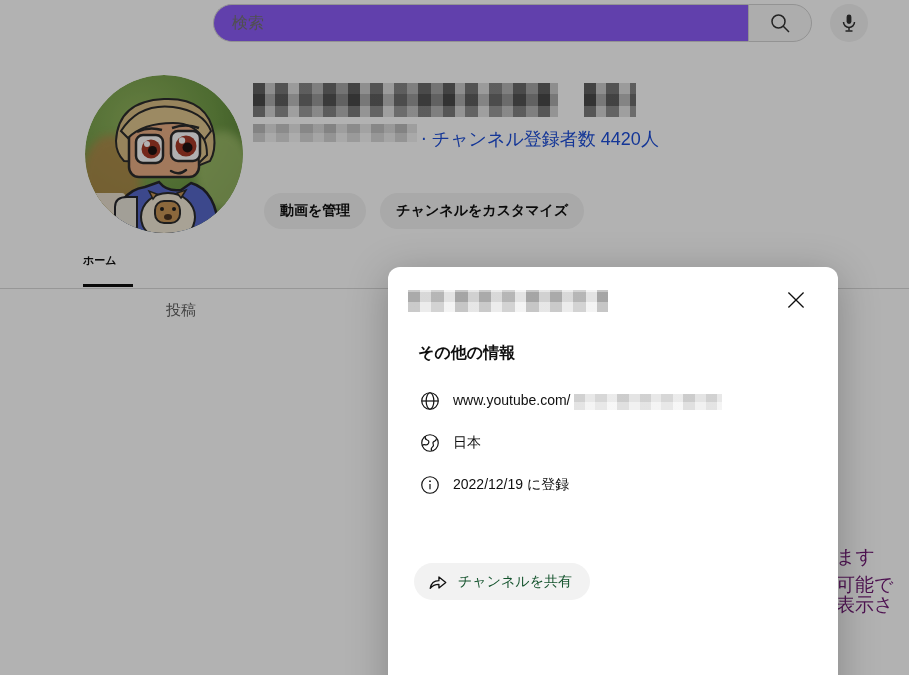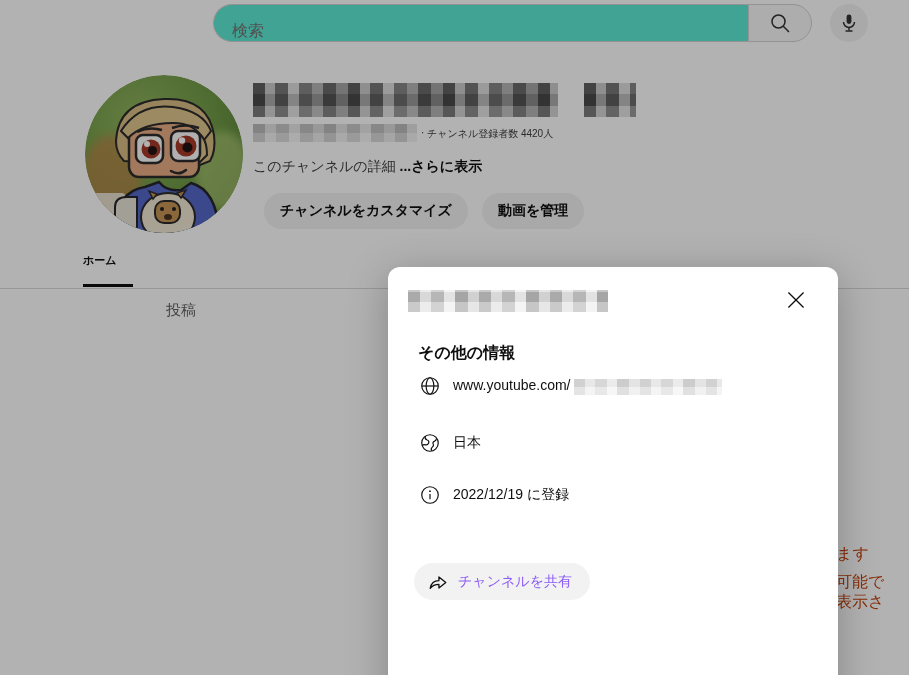--- a/index.html
+++ b/index.html
@@ -8,22 +8,22 @@
     background:#ffffff;
     font-family:"Liberation Sans","DejaVu Sans",sans-serif;
     color:#0f0f0f;
   }
   
   .page{position:absolute;inset:0;background:#fff;z-index:0;}
 
   
   .searchbar{position:absolute;left:213px;top:4px;width:599px;height:38px;display:flex;}
   .search-box{
-    flex:1;display:flex;align-items:flex-end;border:1px solid #d3d3d3;border-right:none;
-    border-radius:20px 0 0 20px;background:#5eead4;padding-left:16px;box-sizing:border-box;
+    flex:1;display:flex;align-items:center;border:1px solid #d3d3d3;border-right:none;
+    border-radius:20px 0 0 20px;background:#8b5cf6;padding-left:16px;box-sizing:border-box;
   }
   .search-input{
     border:none;outline:none;background:transparent;width:100%;
     font-size:16px;color:#0f0f0f;font-family:inherit;
   }
   .search-input::placeholder{color:#737373;}
   .search-btn{
     width:64px;border:1px solid #d3d3d3;border-radius:0 20px 20px 0;background:#f8f8f8;
     display:flex;align-items:center;justify-content:center;cursor:pointer;box-sizing:border-box;
   }
@@ -43,38 +43,38 @@
   }
   .mosaic-light{
     position:absolute;
     background-image:
       repeating-linear-gradient(0deg, rgba(255,255,255,.25) 0 9px, rgba(0,0,0,.05) 9px 18px),
       repeating-linear-gradient(90deg,#c6c6c6 0 12px,#efefef 12px 23px,#d2d2d2 23px 36px,#f4f4f4 36px 47px,#cccccc 47px 60px,#e6e6e6 60px 71px);
   }
   .name-blur{left:253px;top:83px;width:305px;height:34px;}
   .name-blur2{left:584px;top:83px;width:52px;height:34px;}
   .handle-blur{left:253px;top:124px;width:164px;height:18px;}
-  .meta-line{position:absolute;left:421px;top:127px;font-size:10px;color:#404040;}
+  .meta-line{position:absolute;left:421px;top:127px;font-size:18px;color:#1d4ed8;}
   .desc-line{position:absolute;left:253px;top:158px;font-size:14px;color:#3f3f3f;}
   .desc-line b{color:#0f0f0f;font-weight:700;}
   .chip-row{position:absolute;left:264px;top:193px;display:flex;gap:14px;}
   .chip{
     height:36px;border-radius:18px;background:#f2f2f2;border:none;cursor:pointer;
     padding:0 16px;font-size:14px;font-weight:600;color:#0f0f0f;font-family:inherit;
     display:flex;align-items:center;
   }
 
   
   .tab-home{position:absolute;left:83px;top:253px;font-size:11px;font-weight:700;color:#0f0f0f;cursor:pointer;}
   .tab-posts{position:absolute;left:166px;top:253px;font-size:15px;font-weight:500;color:#606060;cursor:pointer;margin-top:48px;}
   .tab-underline{position:absolute;left:83px;top:284px;width:50px;height:3px;background:#0f0f0f;}
   .tab-divider{position:absolute;left:0;top:288px;width:909px;height:1px;background:#d9d9d9;}
 
   
-  .frag{position:absolute;left:836px;font-size:16px;color:#c2410c;text-align:right;}
+  .frag{position:absolute;left:836px;font-size:19px;color:#701a75;text-align:right;}
   .frag1{top:544px;} .frag2{top:572px;font-family:Liberation Serif, serif;} .frag3{top:592px;font-family:Liberation Mono, monospace;}
 
   
   .create-btn{
     position:absolute;left:692px;top:657px;width:60px;height:36px;border-radius:18px;
     background:#0f0f0f;color:#fff;font-size:14px;font-weight:600;border:none;cursor:pointer;
     display:flex;align-items:center;justify-content:center;font-family:inherit;
   }
 
   
@@ -90,32 +90,32 @@
     background-image:
       repeating-linear-gradient(0deg, rgba(255,255,255,.30) 0 10px, rgba(0,0,0,.05) 10px 20px),
       repeating-linear-gradient(90deg,#b3b3b3 0 12px,#e4e4e4 12px 23px,#c0c0c0 23px 36px,#efefef 36px 47px,#aeaeae 47px 60px,#dcdcdc 60px 71px);
   }
   .modal-close{
     position:absolute;right:28px;top:19px;width:28px;height:28px;background:none;border:none;
     cursor:pointer;display:flex;align-items:center;justify-content:center;padding:0;
   }
   .modal-heading{position:absolute;left:30px;top:76px;font-size:16px;font-weight:700;color:#0f0f0f;}
   .modal-row{position:absolute;left:30px;display:flex;align-items:center;gap:11px;font-size:14px;color:#0f0f0f;}
-  .row1{top:107px;} .row2{top:164px;} .row3{top:216px;} .row4{top:248px;}
+  .row1{top:122px;} .row2{top:164px;} .row3{top:206px;} .row4{top:248px;}
   .row-icon{width:24px;height:24px;flex:0 0 24px;display:flex;align-items:center;justify-content:center;}
   .url-blur{
     display:inline-block;width:148px;height:16px;vertical-align:middle;margin-left:3px;
     background-image:
       repeating-linear-gradient(0deg, rgba(255,255,255,.3) 0 8px, rgba(0,0,0,.03) 8px 16px),
       repeating-linear-gradient(90deg,#d8d8d8 0 11px,#efefef 11px 21px,#dedede 21px 33px,#f3f3f3 33px 43px,#d3d3d3 43px 55px,#ebebeb 55px 66px);
   }
   .share-btn{
     position:absolute;left:26px;top:296px;height:37px;border-radius:19px;background:#f2f2f2;
     border:none;cursor:pointer;padding:0 18px 0 13px;display:flex;align-items:center;gap:9px;
-    font-size:14px;font-weight:500;color:#8b5cf6;font-family:inherit;
+    font-size:14px;font-weight:500;color:#14532d;font-family:inherit;
   }
   svg{display:block;}
 </style>
 </head>
 <body>
 
 <div class="page">
 
   <div class="searchbar">
     <div class="search-box">
@@ -194,25 +194,24 @@
 
         <path d="M30 158 v-26 q0 -10 12 -10 h10 v36z" fill="#e9e4d8" stroke="#26262b" stroke-width="2"></path>
       </g>
     </svg>
   </div>
 
   <div class="mosaic mosaic-dark name-blur"></div>
   <div class="mosaic mosaic-dark name-blur2"></div>
   <div class="mosaic mosaic-light handle-blur"></div>
   <div class="meta-line">‧ チャンネル登録者数 4420人</div>
-  <div class="desc-line"><span>このチャンネルの詳細 </span><b>...さらに表示</b></div>
 
   <div class="chip-row">
+    <button class="chip">動画を管理</button>
     <button class="chip">チャンネルをカスタマイズ</button>
-    <button class="chip">動画を管理</button>
   </div>
 
   <div class="tab-home">ホーム</div>
   <div class="tab-posts">投稿</div>
   <div class="tab-underline"></div>
   <div class="tab-divider"></div>
 
   <div class="frag frag1">ます</div>
   <div class="frag frag2">可能で</div>
   <div class="frag frag3">表示さ</div>

